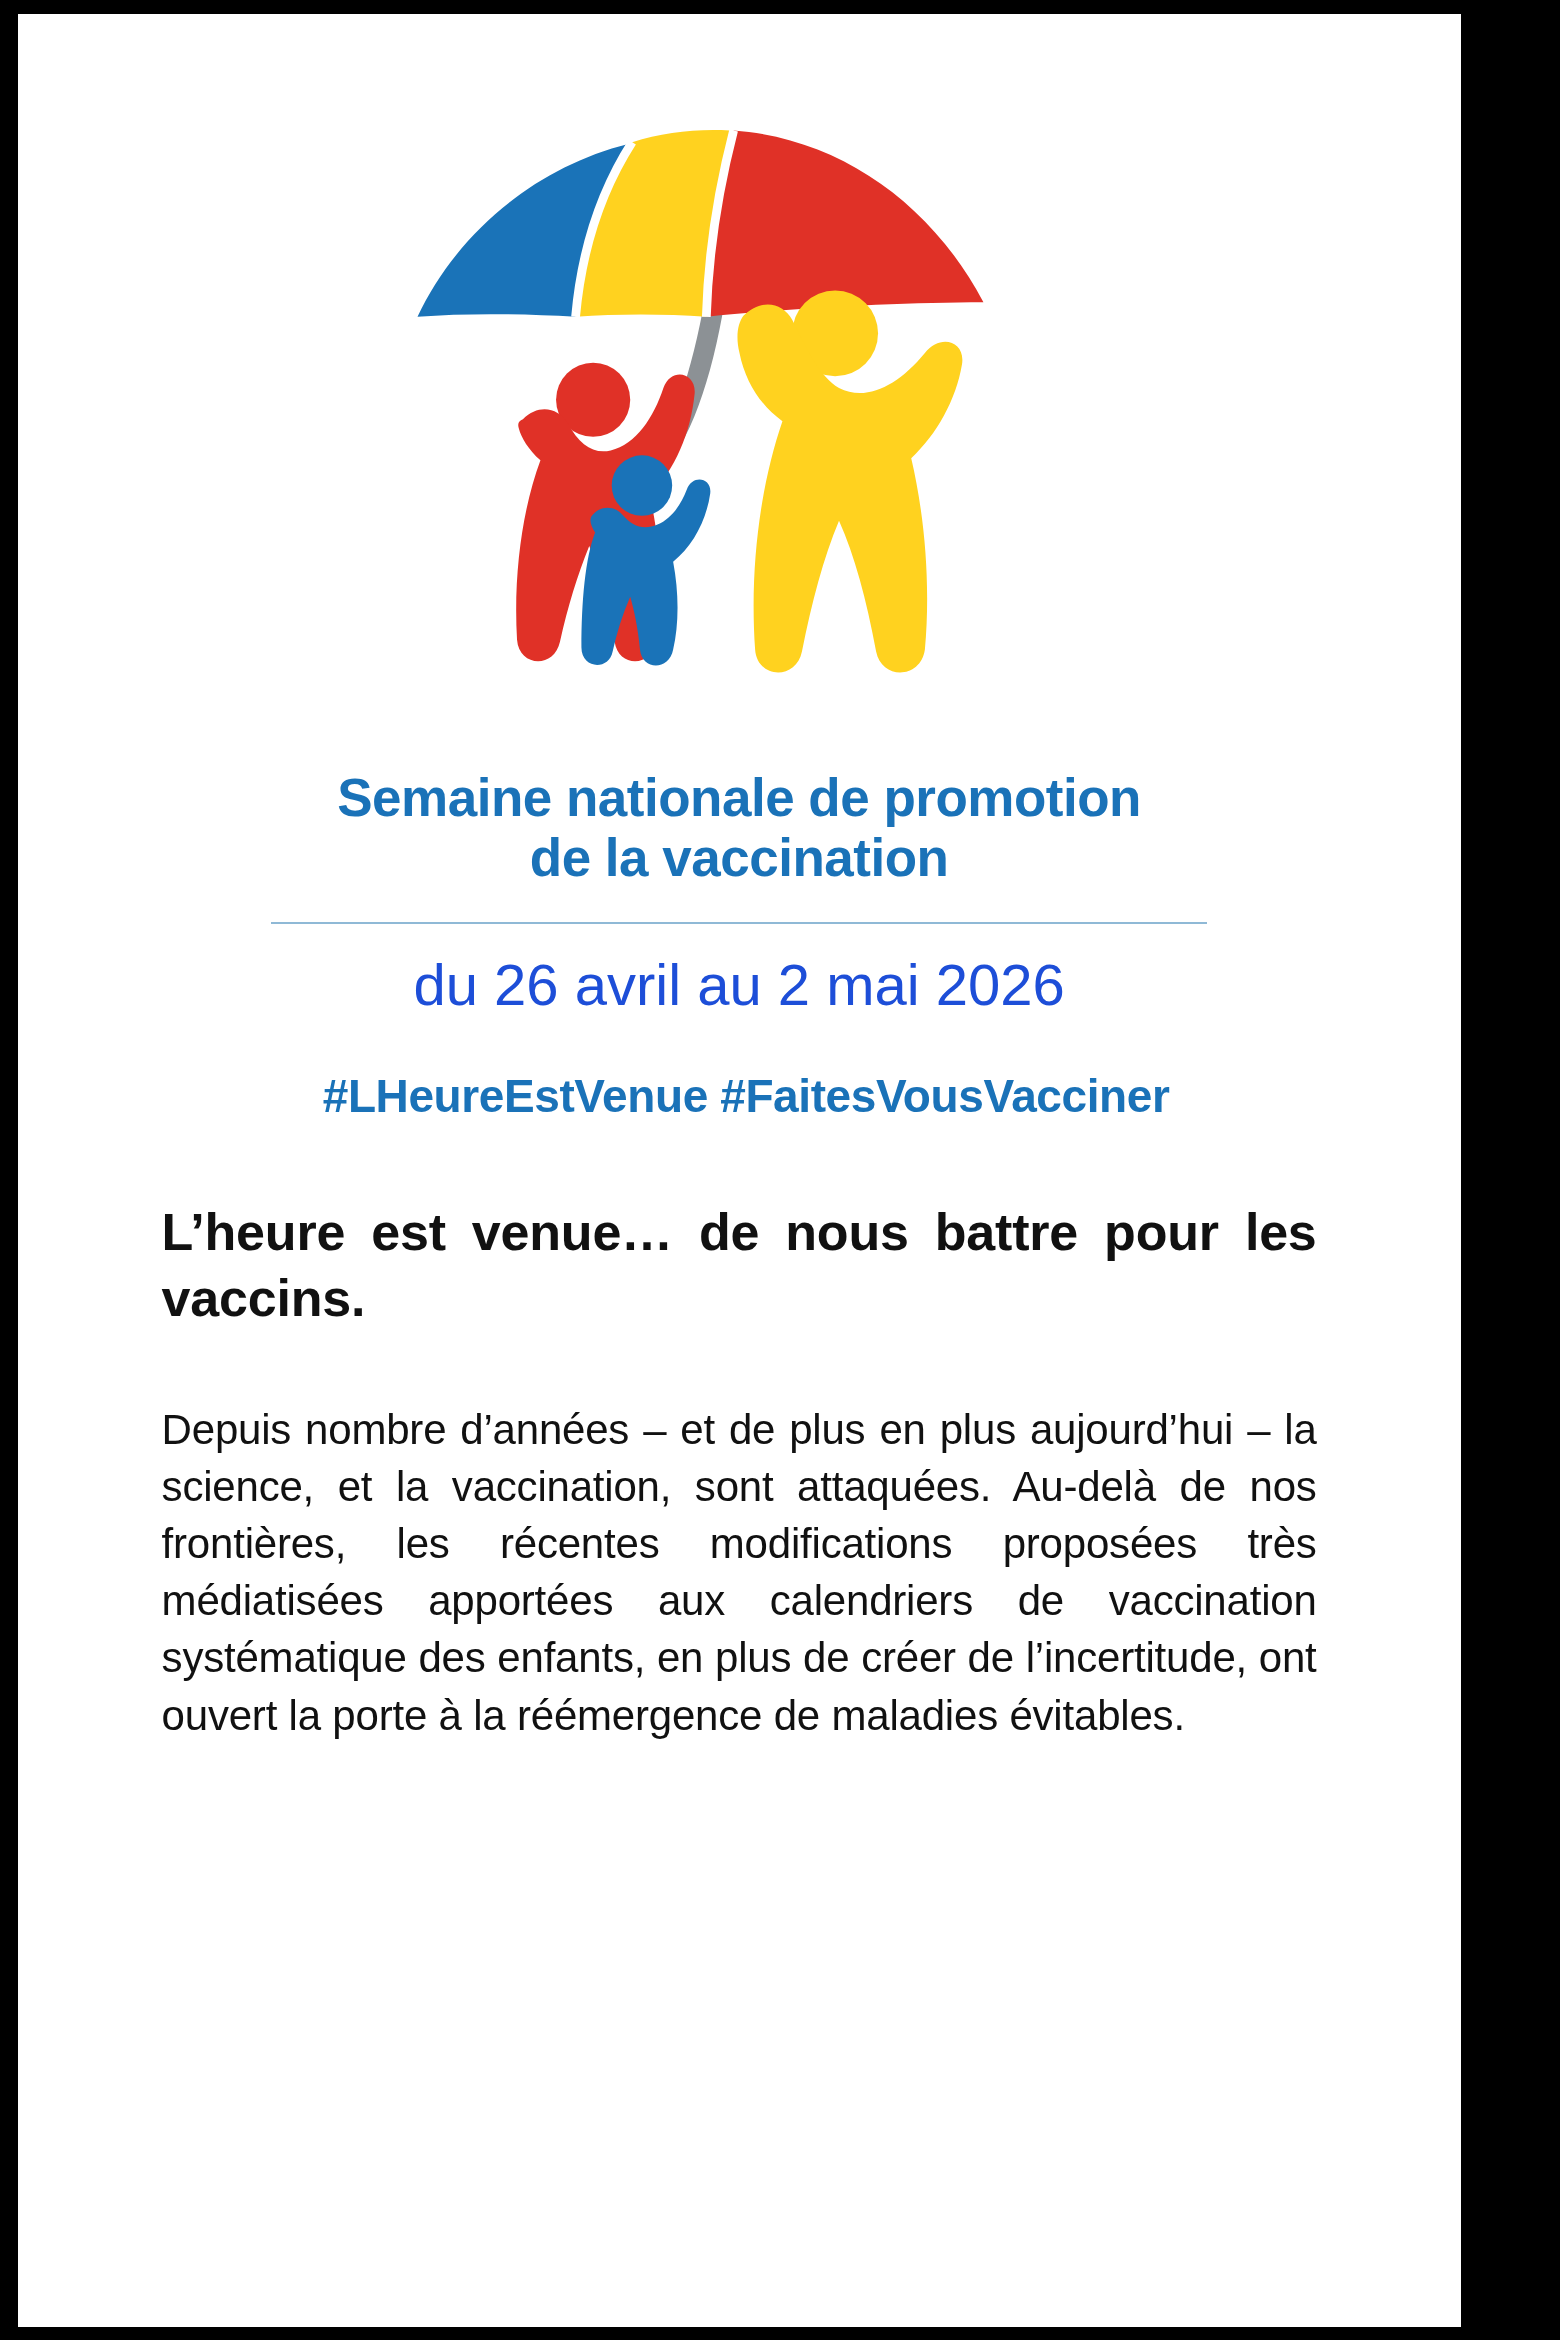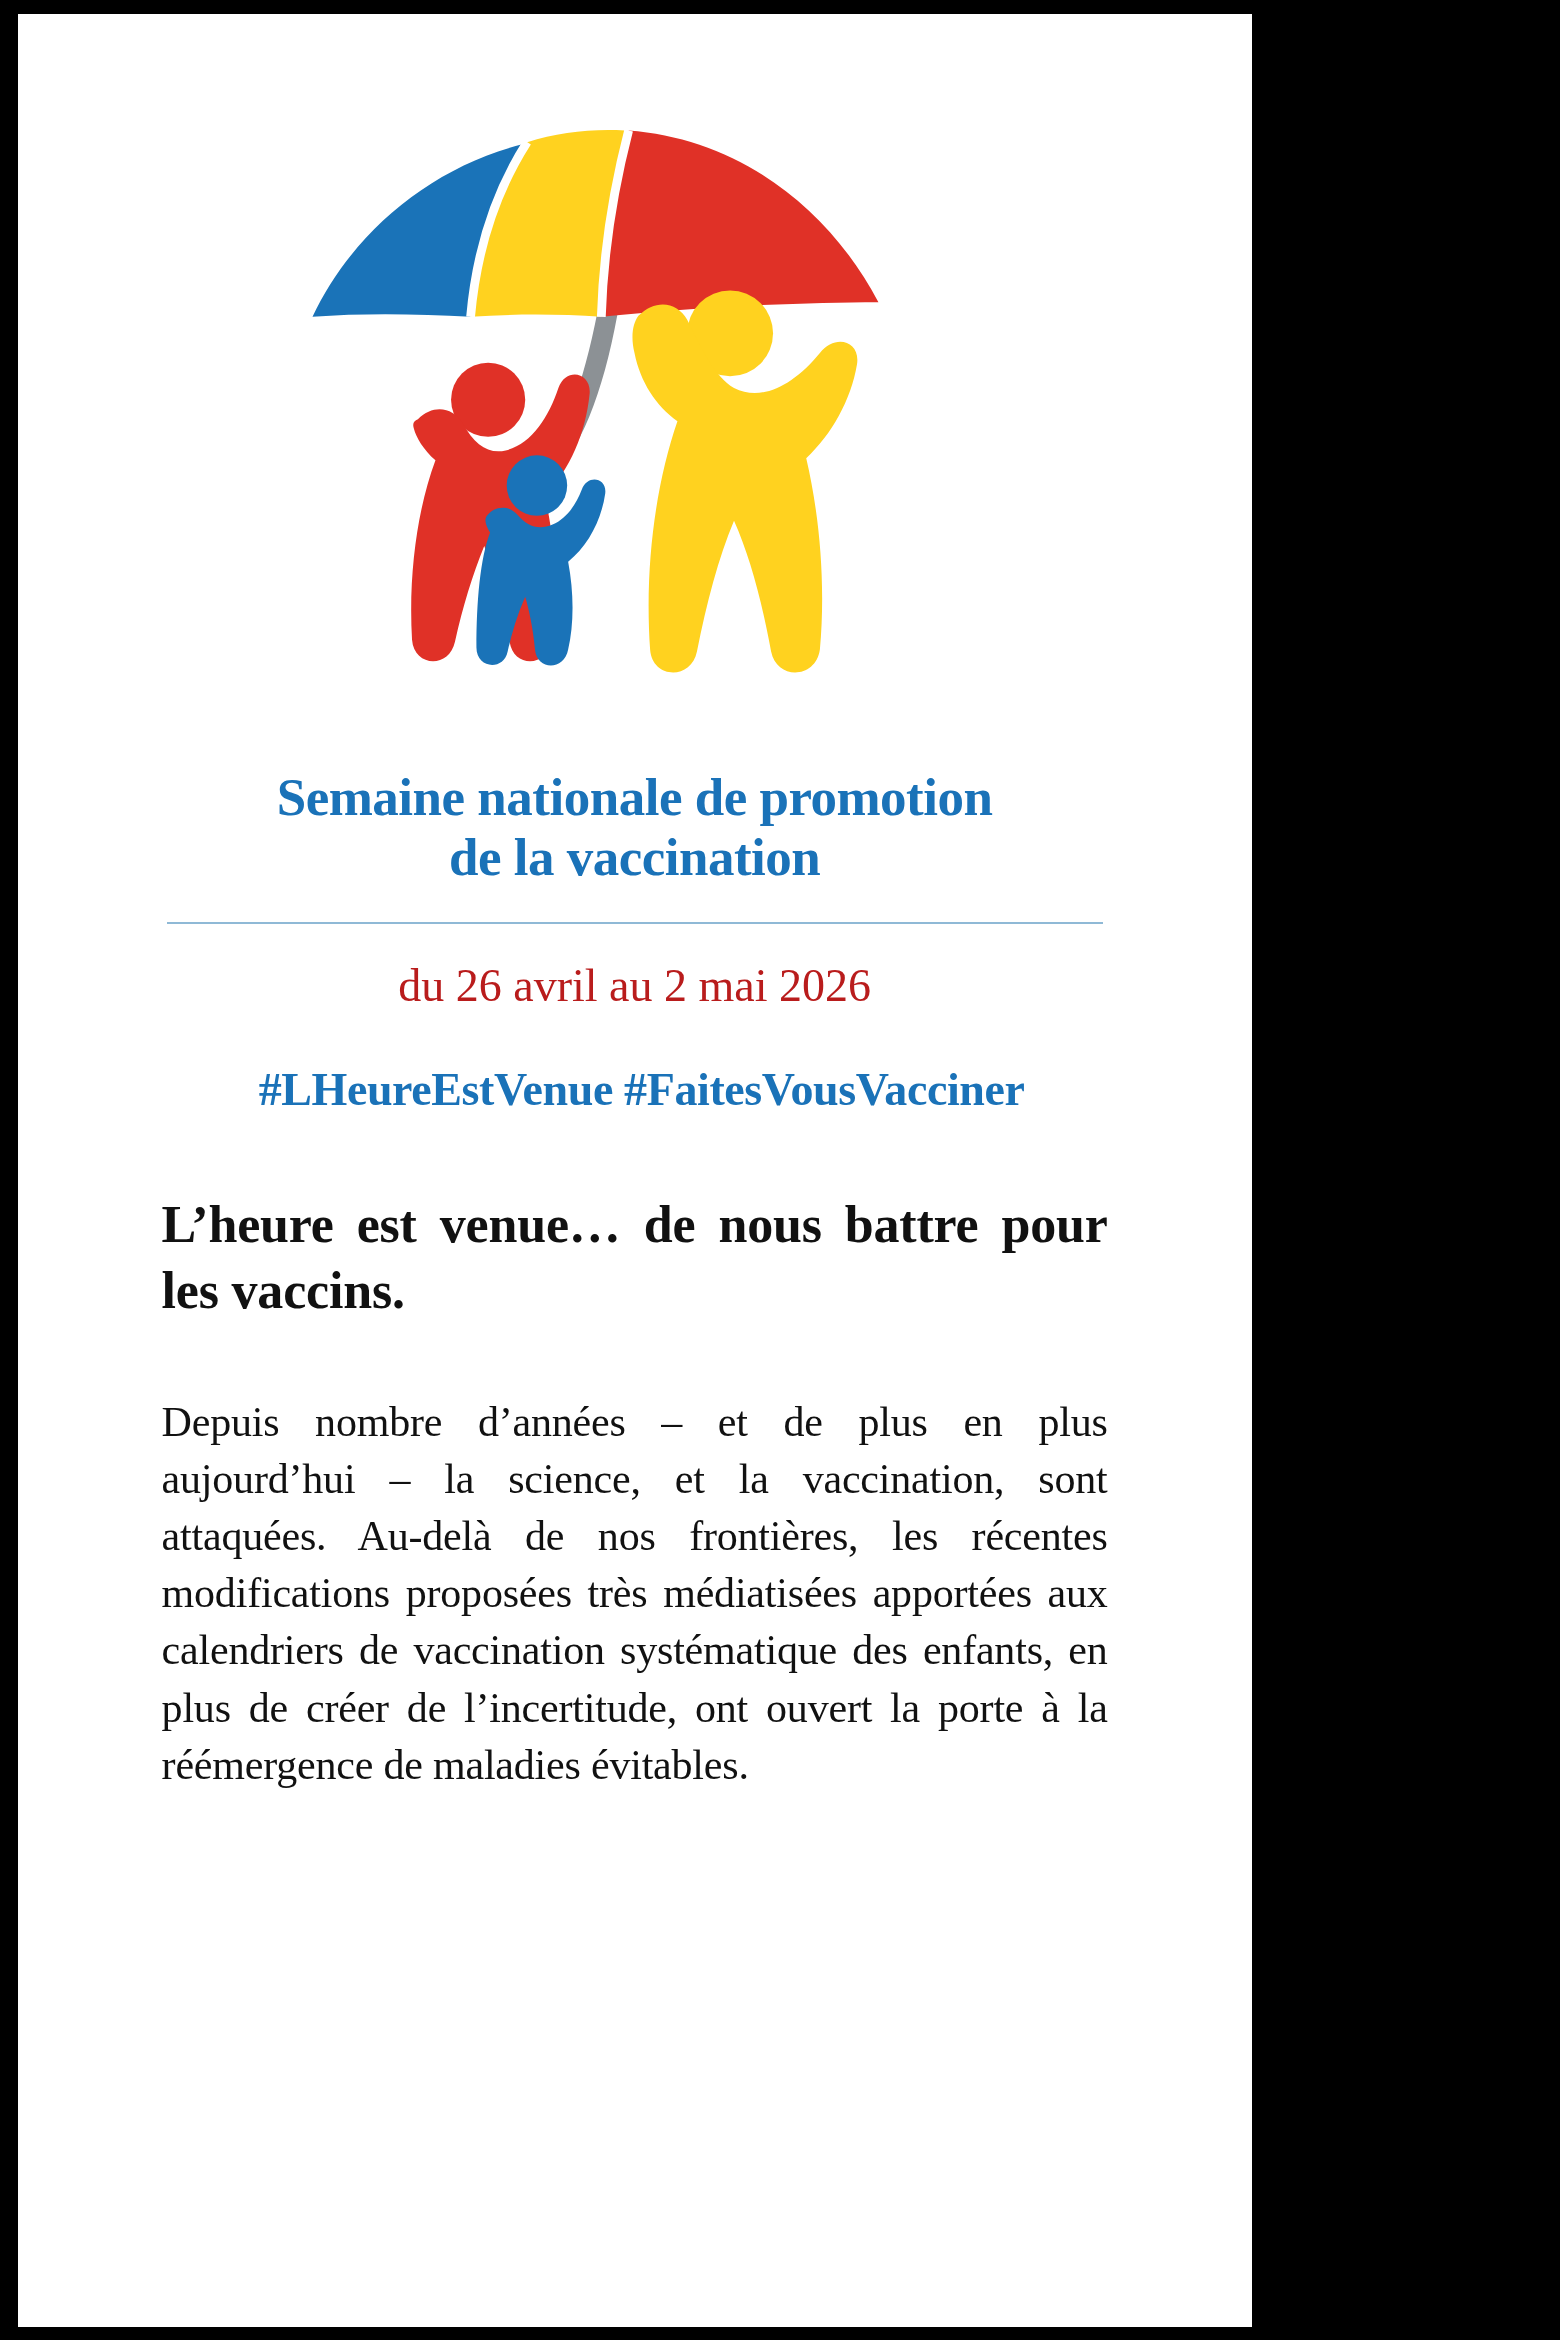--- a/index.html
+++ b/index.html
@@ -10,24 +10,23 @@
   body {
     width: 1560px;
     height: 2341px;
     font-family: "Liberation Sans", sans-serif;
     overflow: hidden;
   }
   .page {
     position: absolute;
     left: 17.6px;
     top: 13.7px;
-    width: 1234px;
+    width: 1443px;
     height: 2313px;
     background: #ffffff;
-    font-family: Liberation Serif, serif;
   }
   .content {
     position: relative;
     width: 100%;
     height: 100%;
     box-sizing: border-box;
     padding: 0;
   }
 
   
@@ -56,23 +55,23 @@
     letter-spacing: -0.5px;
     padding: 0 117px;
   }
   .divider {
     width: 936px;
     height: 2px;
     background: #8fb9d6;
     margin: 35px auto 0 auto;
   }
   .dates {
-    margin-top: 35px;
-    color: #b91c1c;
-    font-size: 46px;
+    margin-top: 27px;
+    color: #1d4ed8;
+    font-size: 58px;
     letter-spacing: 0px;
   }
   .hashtags {
     margin-top: 51px;
     color: #1a72b8;
     font-weight: bold;
     font-size: 46px;
     letter-spacing: -0.4px;
     padding-left: 14px;
   }

